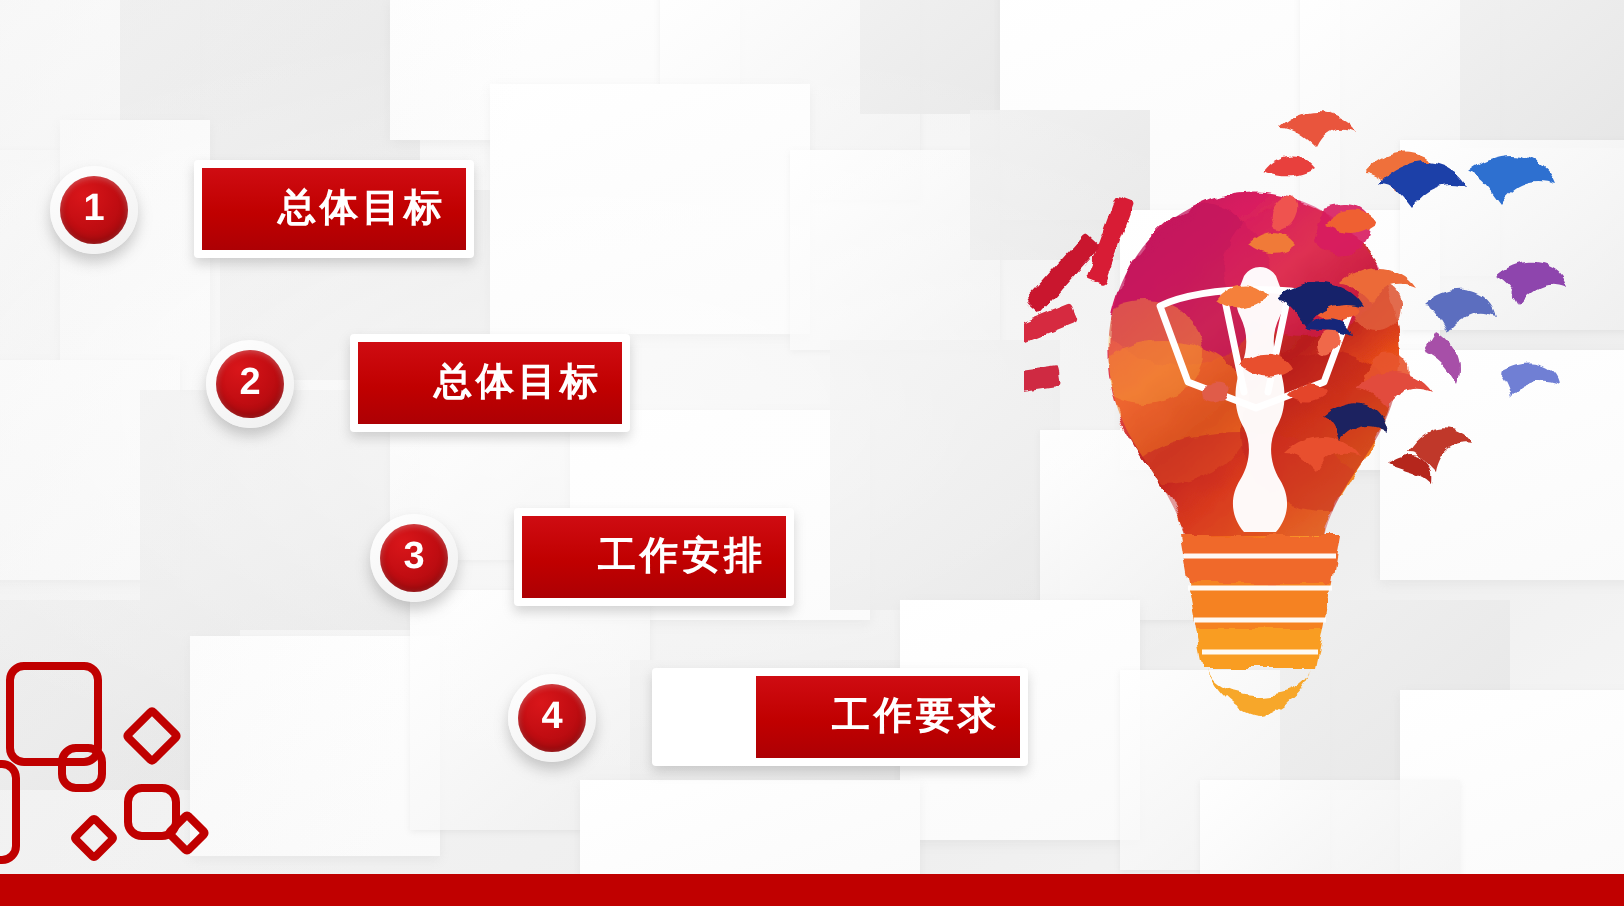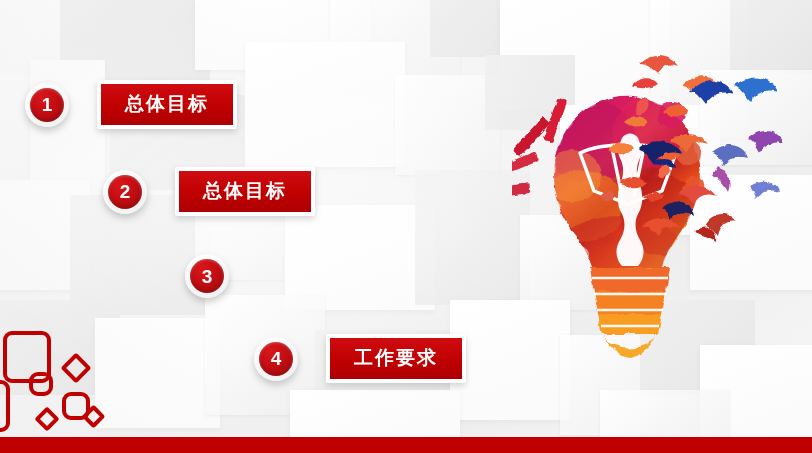--- a/index.html
+++ b/index.html
@@ -72,21 +72,21 @@
     background:#ffffff;
     padding:4px;
     border-radius:2px;
     box-shadow:0 3px 6px rgba(130,130,130,.33);
     flex:0 0 auto;
   }
   .banner-in{
     background:linear-gradient(180deg,#cf0c12 0%,#c00000 55%,#ad0004 100%);
     color:#ffffff;
     font-size:19px;font-weight:bold;letter-spacing:2px;
-    text-align:center;
+    text-align:right;
     padding:7px 10px 8px;
     box-sizing:border-box;
     font-family:"DejaVu Sans","Liberation Sans",sans-serif;
     white-space:nowrap;
   }
 
   
   .art{position:absolute;left:512px;top:46px;width:300px;height:320px;}
   .art svg{display:block;}
 </style>
@@ -279,28 +279,31 @@
       </div>
       <div class="banner" style="margin-left:28px;">
         <div class="banner-in" style="width:132px;">总体目标</div>
       </div>
     </div>
 
     <div class="row" style="left:185px;top:254px;">
       <div class="num-circle">
         <div class="num-inner">3</div>
       </div>
+      <div class="banner" style="margin-left:28px;">
+        <div class="banner-in" style="width:132px;">工作安排</div>
+      </div>
     </div>
 
     <div class="row" style="left:254px;top:334px;">
       <div class="num-circle">
         <div class="num-inner">4</div>
       </div>
       <div class="banner" style="margin-left:28px;">
-        <div class="banner-in" style="width:132px;">工作要求</div>
+        <div class="banner-in" style="width:132px;margin-left:48px;">工作要求</div>
       </div>
     </div>
 
   </div>
 
   <div class="bottom-bar"></div>
 
 </div>
 
 </body></html>

